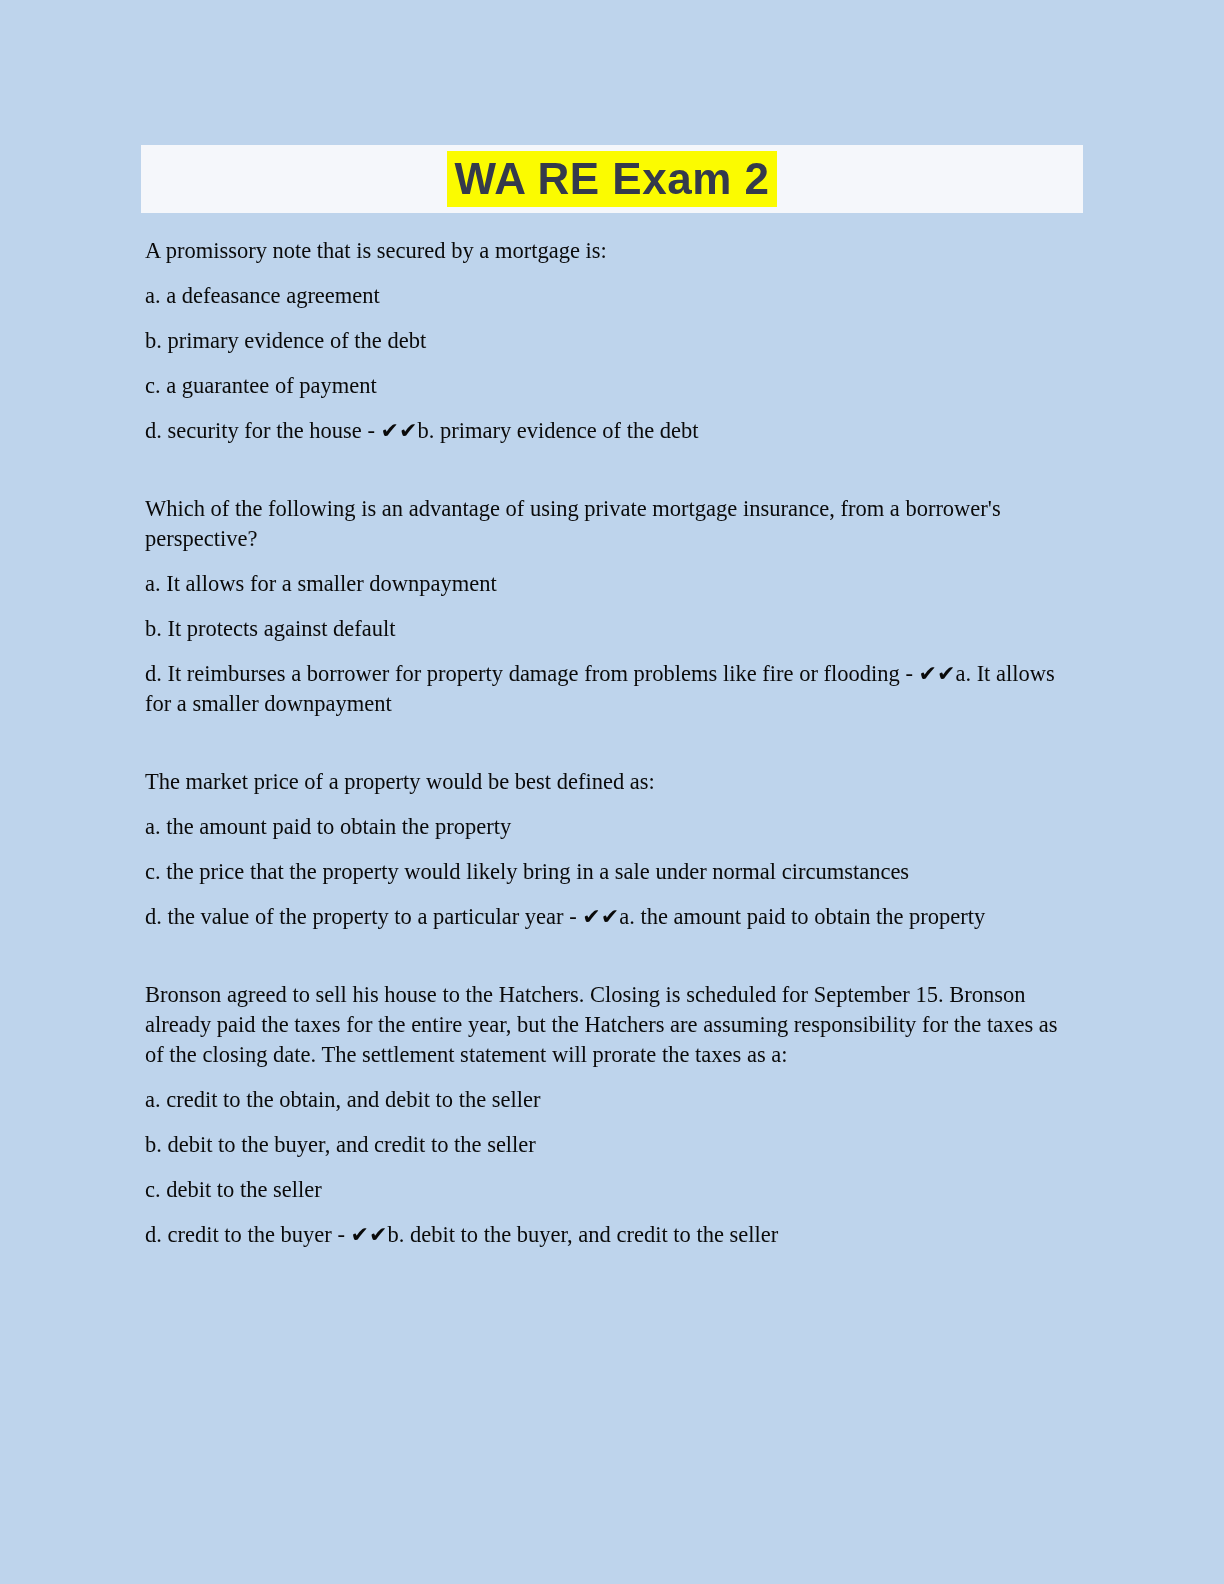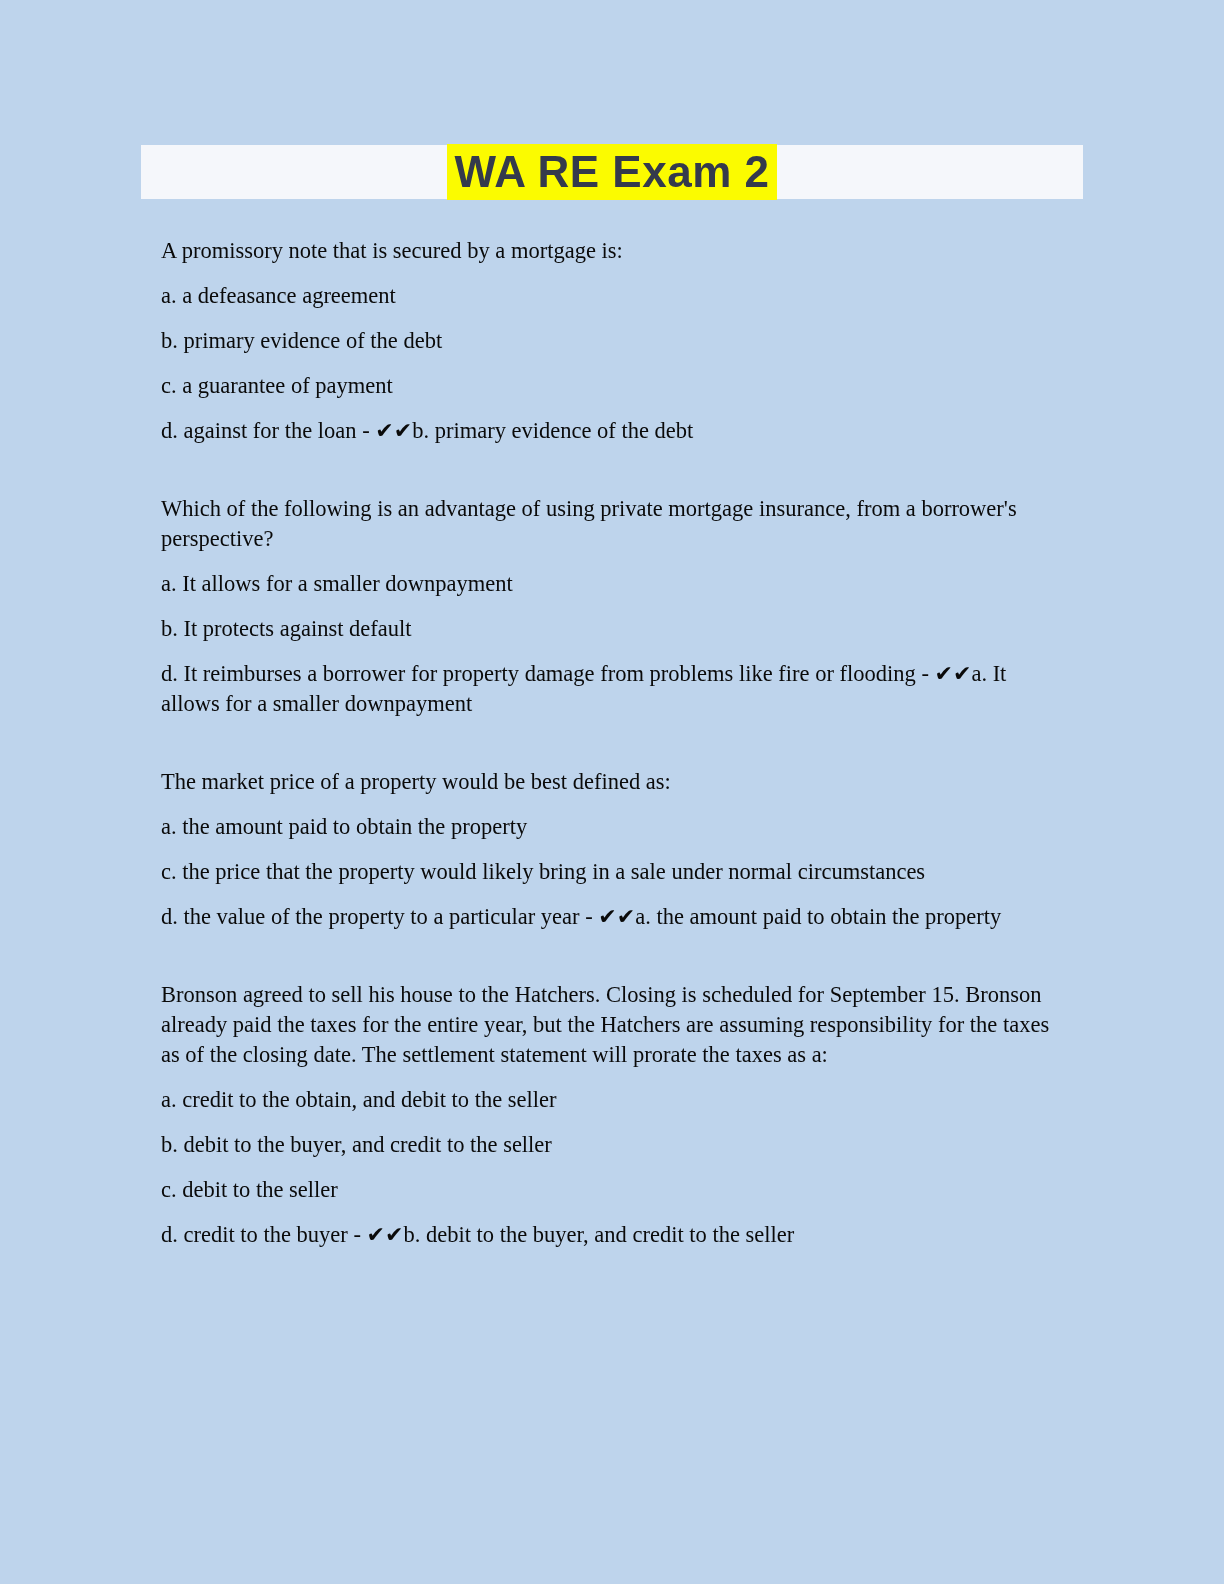--- a/index.html
+++ b/index.html
@@ -10,21 +10,21 @@
     background: #bed4ec;
     font-family: "Liberation Serif", "DejaVu Serif", serif;
     color: #0a0a0a;
     overflow: hidden;
   }
   .header-strip {
     position: absolute;
     left: 141px;
     top: 145px;
     width: 942px;
-    height: 54px;
+    height: 68px;
     background: #f5f7fb;
     display: flex;
     align-items: center;
     justify-content: center;
   }
   .title-highlight {
     background: #fbfb00;
     padding: 0 8px;
     font-family: "Liberation Sans", "DejaVu Sans", sans-serif;
     font-weight: bold;
@@ -36,21 +36,21 @@
   }
   .content {
     position: absolute;
     left: 145px;
     top: 236px;
     width: 925px;
     font-size: 22.5px;
     line-height: 30px;
   }
   .question { margin: 0 0 48px 0; }
-  .question p { margin: 0 0 15px 16px; }
+  .question p { margin: 0 0 15px 0; }
   .checks {
     font-family: "DejaVu Sans", "Liberation Sans", sans-serif;
     font-weight: bold;
     font-size: 22px;
   }
 </style>
 </head>
 <body>
 
 <div class="page">
@@ -59,21 +59,21 @@
     <span class="title-highlight">WA RE Exam 2</span>
   </div>
 
   <div class="content">
 
     <section class="question">
       <p>A promissory note that is secured by a mortgage is:</p>
       <p>a. a defeasance agreement</p>
       <p>b. primary evidence of the debt</p>
       <p>c. a guarantee of payment</p>
-      <p><span>d. against for the loan - </span><span class="checks">✔✔</span><span>b. primary evidence of the debt</span></p>
+      <p><span>d. security for the house - </span><span class="checks">✔✔</span><span>b. primary evidence of the debt</span></p>
     </section>
 
     <section class="question">
       <p>Which of the following is an advantage of using private mortgage insurance, from a borrower's perspective?</p>
       <p>a. It allows for a smaller downpayment</p>
       <p>b. It protects against default</p>
       <p><span>d. It reimburses a borrower for property damage from problems like fire or flooding - </span><span class="checks">✔✔</span><span>a. It allows for a smaller downpayment</span></p>
     </section>
 
     <section class="question">

